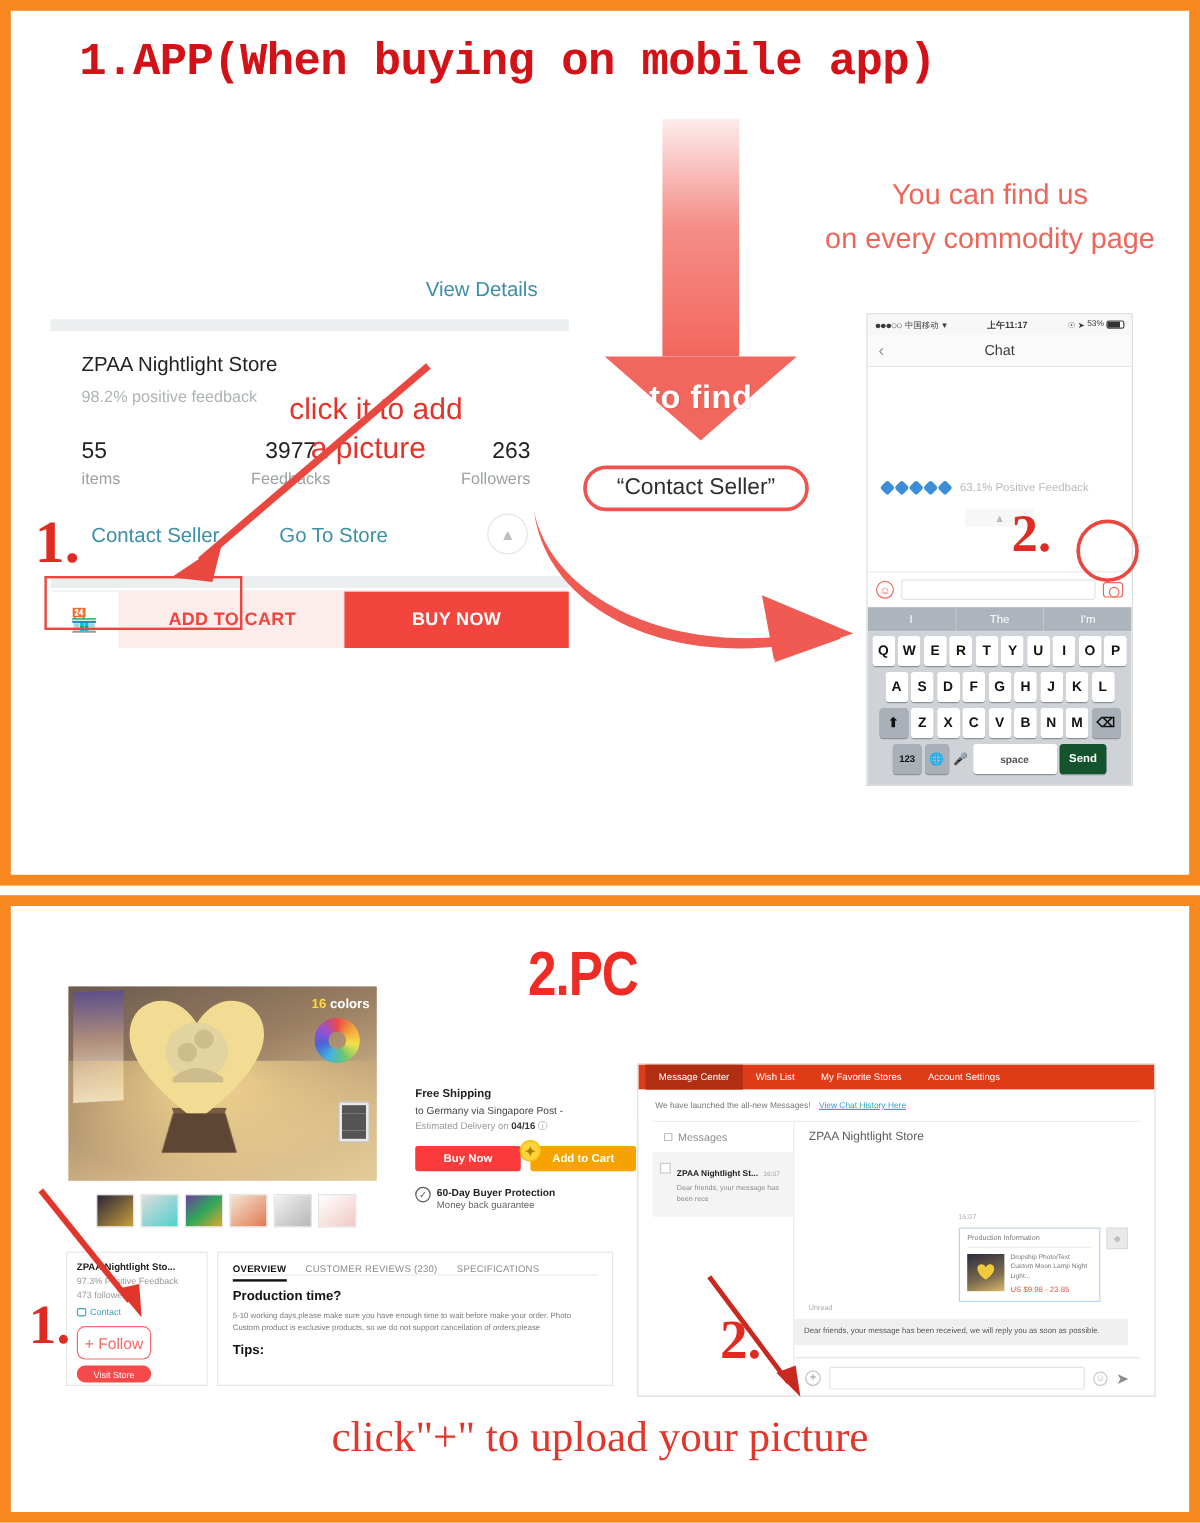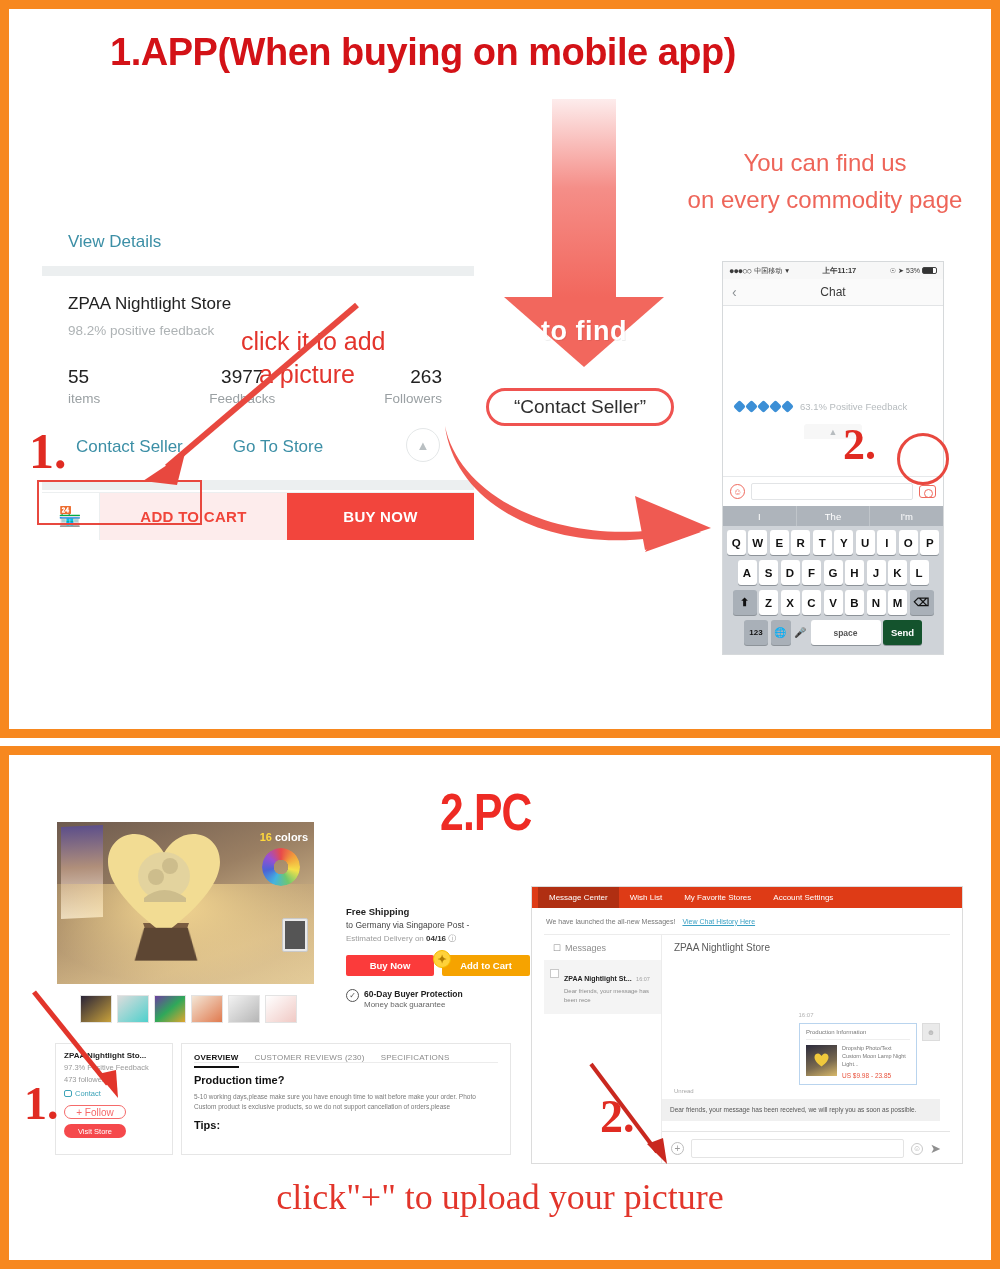--- a/index.html
+++ b/index.html
@@ -18,32 +18,32 @@
   }
   .frame-top    { top: 0;   height: 738px; }
   .frame-bottom { top: 746px; height: 523px; }
 
   
   .p1 { position: absolute; inset: 0; overflow: hidden; }
 
   .title-app {
     position: absolute; left: 0; top: 22px; width: 828px;
     text-align: center;
-    font-family: Liberation Sans, sans-serif;
+    font-family: Liberation Mono, monospace;
     font-weight: bold; font-size: 38px; color: #D31217;
     letter-spacing: -.5px;
   }
 
   
   .store-card {
     position: absolute; left: 33px; top: 215px; width: 432px;
     background: #fff;
   }
   .view-details {
-    font-size: 17px; color: #3c8fa6; padding: 8px 26px 14px 26px;
+    font-size: 17px; color: #3c8fa6; padding: 8px 26px 14px 26px; text-align: right;
   }
   .grey-sep { height: 10px; background: #eceff0; }
   .store-body { padding: 18px 26px 10px 26px; }
   .store-info-h { font-size: 17px; color: #222; margin-bottom: 20px; }
   .store-name { font-size: 17px; color: #222; margin-bottom: 9px; }
   .store-fb { font-size: 13.5px; color: #aeb3b5; }
   .stats {
     display: flex; justify-content: space-between;
     margin-top: 28px; padding-right: 6px;
   }
@@ -335,22 +335,22 @@
   .pc-store {
     position: absolute; left: 55px; top: 1043px; width: 118px; height: 112px;
     border: 1px solid #e6e6e6; background: #fff; padding: 7px 8px;
     font-size: 7.5px; color: #555;
   }
   .pcs-name { font-weight: bold; font-size: 8px; color: #222; }
   .pcs-line { margin-top: 3px; color: #9a9a9a; font-size: 7.5px; }
   .pcs-contact { margin-top: 5px; color: #3da3b8; font-size: 7.5px; display:flex; gap:3px; align-items:center;}
   .bub { width: 8px; height: 7px; border: 1px solid #3da3b8; border-radius: 2px; }
   .pcs-follow {
-    margin-top: 7px; width: 62px; height: 14px; border: 1px solid #f56a6a;
-    border-radius: 7px; color: #f56a6a; font-size: 10px;
+    margin-top: 7px; width: 62px; height: 28px; border: 1px solid #f56a6a;
+    border-radius: 7px; color: #f56a6a; font-size: 13px;
     display: flex; align-items: center; justify-content: center;
   }
   .pcs-visit {
     margin-top: 5px; width: 62px; height: 14px; background: #f5494c;
     border-radius: 7px; color: #fff; font-size: 7.5px;
     display: flex; align-items: center; justify-content: center;
   }
 
   
   .pc-over {

